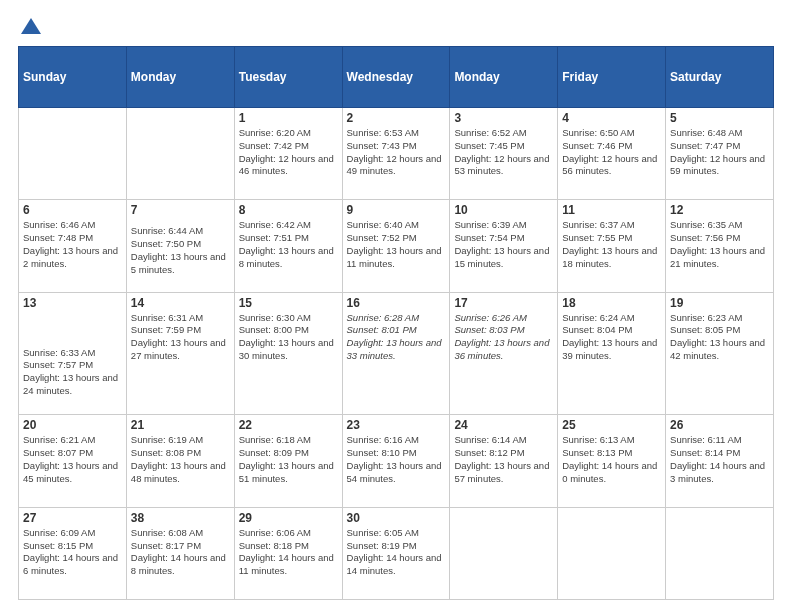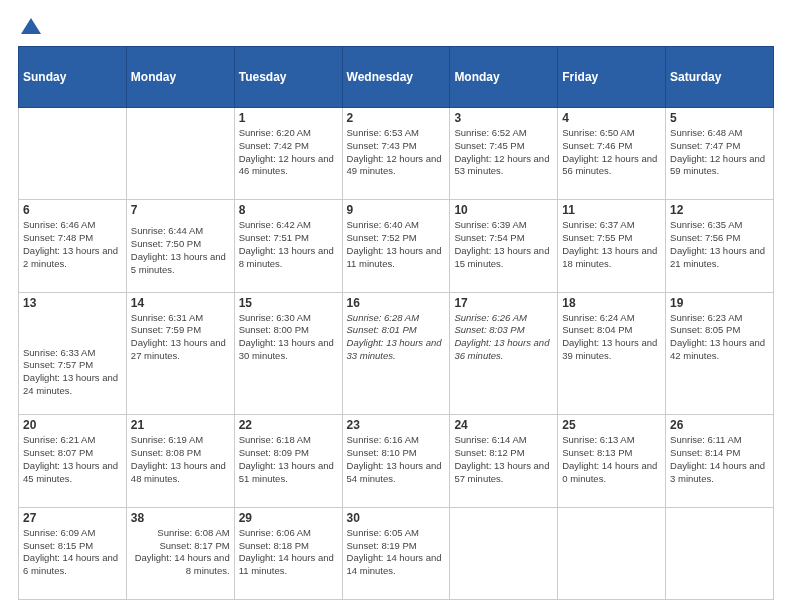--- a/index.html
+++ b/index.html
@@ -302,21 +302,21 @@
         </tr>
         <tr>
           <td>
             <div class="day-number">27</div>
             <div class="day-info" style="white-space: pre-line;">Sunrise: 6:09 AM
 Sunset: 8:15 PM
 Daylight: 14 hours and 6 minutes.</div>
           </td>
           <td>
             <div class="day-number">38</div>
-            <div class="day-info" style="white-space: pre-line; text-align: right;">Sunrise: 6:08 AM
+            <div class="day-info" style="white-space: pre-line;">Sunrise: 6:08 AM
 Sunset: 8:17 PM
 Daylight: 14 hours and 8 minutes.</div>
           </td>
           <td>
             <div class="day-number">29</div>
             <div class="day-info" style="white-space: pre-line;">Sunrise: 6:06 AM
 Sunset: 8:18 PM
 Daylight: 14 hours and 11 minutes.</div>
           </td>
           <td>

